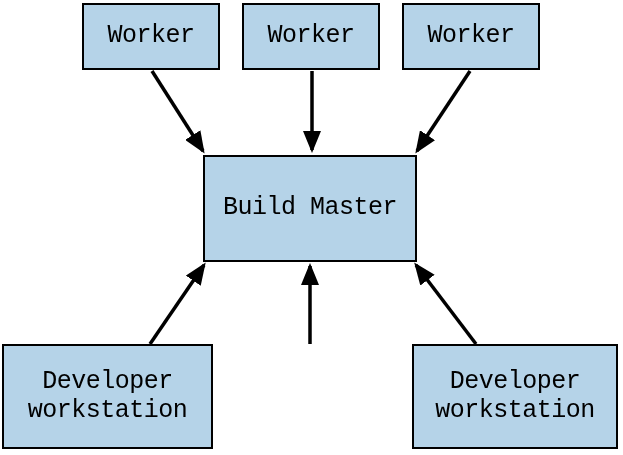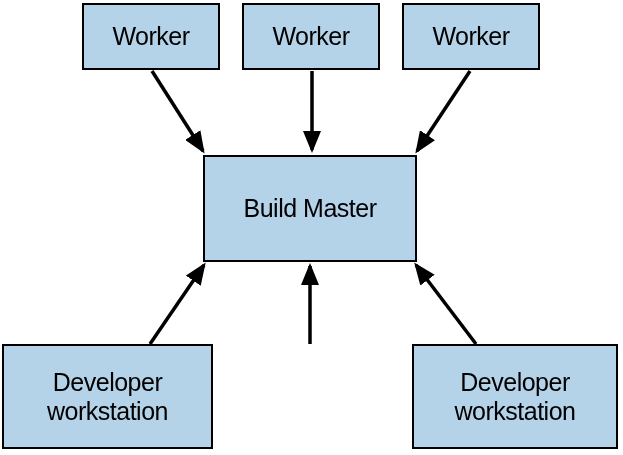--- a/index.html
+++ b/index.html
@@ -29,20 +29,21 @@
     background: var(--node-fill, #b5d3e8);
     border: 2.5px solid var(--node-border, #000000);
     display: flex;
     align-items: center;
     justify-content: center;
     text-align: center;
     color: var(--text, #000000);
     font-size: 25px;
     line-height: 1.14;
     letter-spacing: -0.5px;
+    font-family: Liberation Mono, monospace;
   }
   
   .node.worker-1 { left: 82px;  top: 3px; width: 138px; height: 67px; }
   .node.worker-2 { left: 242px; top: 3px; width: 138px; height: 67px; }
   .node.worker-3 { left: 402px; top: 3px; width: 138px; height: 67px; }
   
   .node.build-master { left: 203px; top: 155px; width: 214px; height: 107px; }
   
   .node.dev-left  { left: 2px;   top: 344px; width: 211px; height: 105px; padding: 0 14px; }
   .node.ci-server { left: 232px; top: 344px; width: 156px; height: 105px; }

